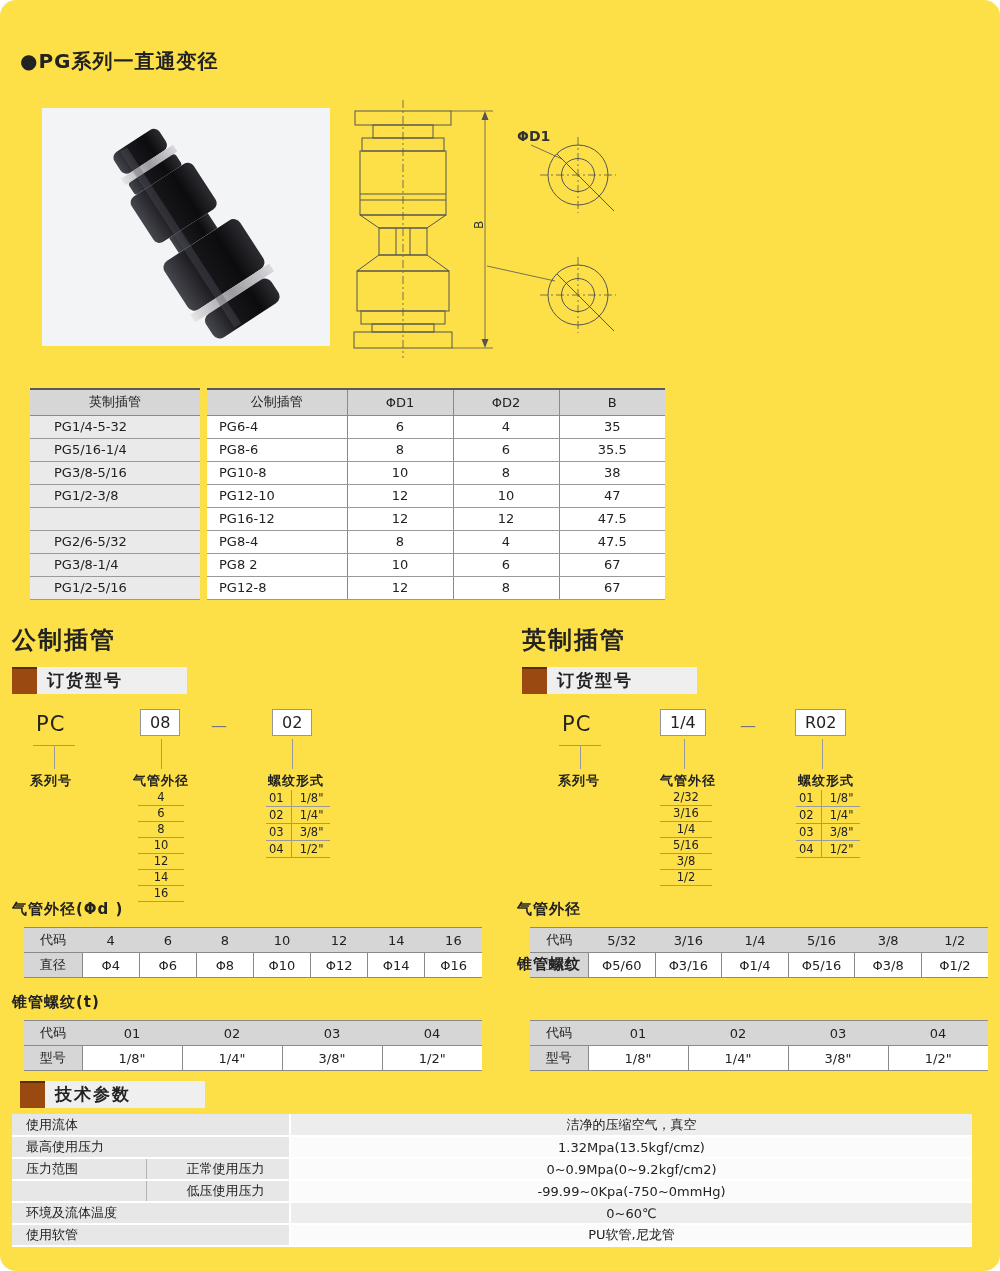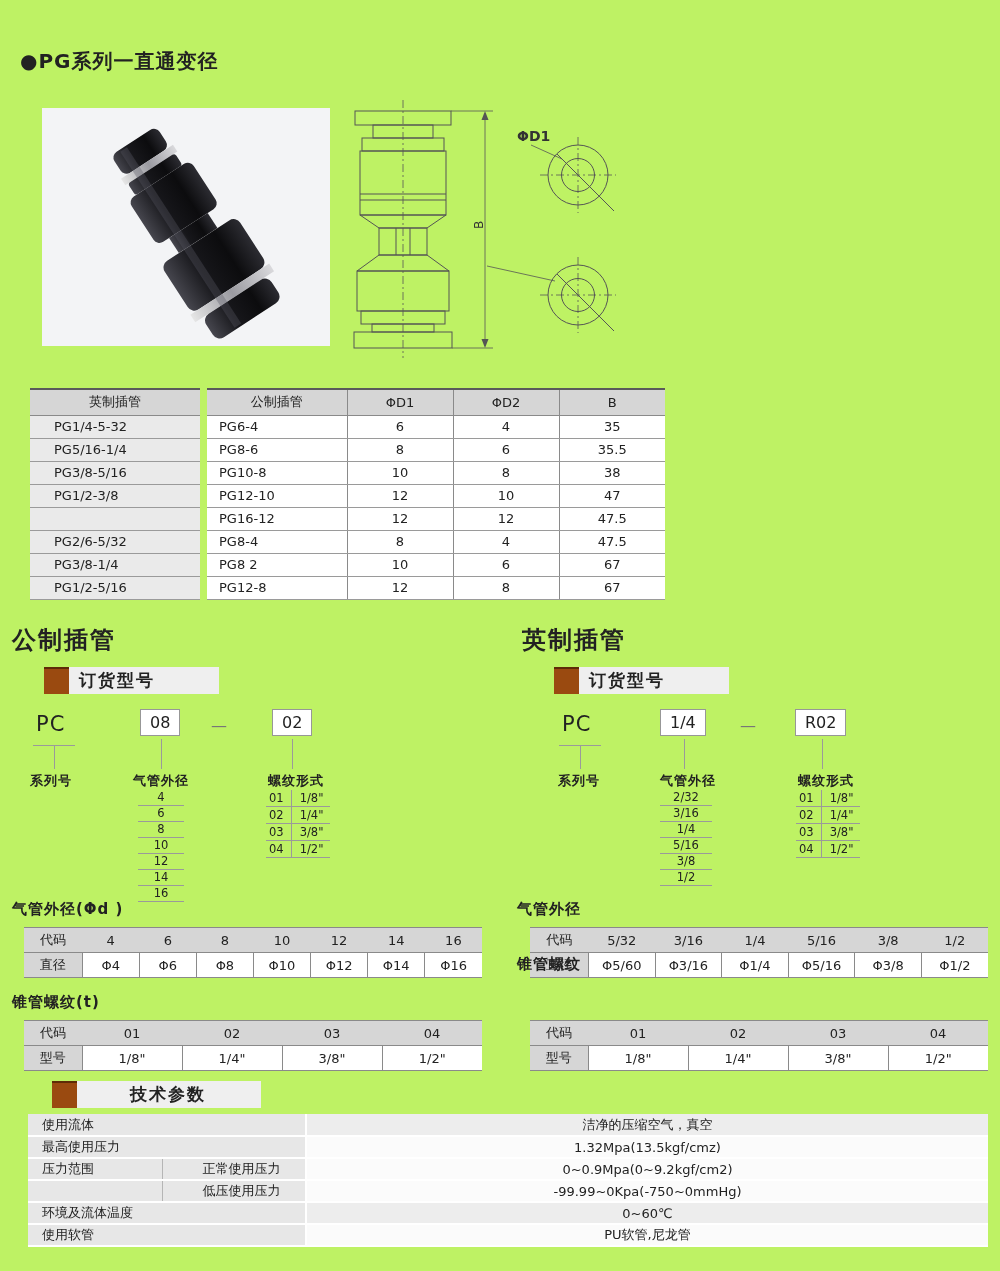--- a/index.html
+++ b/index.html
@@ -1,18 +1,18 @@
 <!DOCTYPE html>
 <html><head>
 <meta charset="utf-8">
 <style>
   * { margin:0; padding:0; box-sizing:border-box; }
   html,body { background:#ffffff; }
   body { font-family:"DejaVu Sans","Liberation Sans",sans-serif; color:#222; }
-  .page { position:relative; width:1000px; height:1271px; background:#bef264; overflow:hidden; }
+  .page { position:relative; width:1000px; height:1271px; background:#fde047; overflow:hidden;border-radius:16px; }
 
   .title { position:absolute; left:20px; top:48px; font-size:20px; font-weight:bold; letter-spacing:1px; }
 
   
   .photo { position:absolute; left:42px; top:108px; width:288px; height:238px; background:#f3f4f6; }
 
   
   .drawing { position:absolute; left:335px; top:95px; width:330px; height:270px; }
 
   
@@ -20,21 +20,21 @@
   .spec-left th { height:26px; background:#d6d6d6; border-top:2px solid #5a5a5a; border-bottom:1px solid #8a8a8a; font-size:13px; font-weight:normal; }
   .spec-left td { height:23px; background:#eaeaea; border-bottom:1px solid #9a9a9a; font-size:13px; padding-left:24px; }
   .spec-right { position:absolute; left:207px; top:388px; width:458px; border-collapse:collapse; table-layout:fixed; }
   .spec-right th { height:26px; background:#d6d6d6; border-top:2px solid #5a5a5a; border-bottom:1px solid #8a8a8a; font-size:13px; font-weight:normal; }
   .spec-right td { height:23px; background:#fff; border-bottom:1px solid #9a9a9a; font-size:13px; text-align:center; }
   .spec-right td.name { text-align:left; padding-left:12px; }
   .spec-right .v { border-left:1px solid #8a8a8a; }
 
   
   .big-heading { position:absolute; font-size:24px; font-weight:bold; letter-spacing:2px; }
-  .order-strip { position:absolute; display:flex; align-items:center; height:29px;margin-left:32px; }
+  .order-strip { position:absolute; display:flex; align-items:center; height:29px; }
   .order-square { width:25px; height:27px; background:#9a4a10; border-top:2px solid #5e2b07; flex:0 0 auto; }
   .order-text { height:27px; line-height:27px; background:#efefef; font-size:17px; font-weight:bold; padding:0 12px 0 10px; width:150px; letter-spacing:2px; }
 
   
   .code-series { position:absolute; font-size:21px; letter-spacing:1px; }
   .code-box { position:absolute; border:1px solid #979797; background:#fff; font-size:16px; padding:3px 9px; min-width:40px; text-align:center; }
   .code-dash { position:absolute; font-size:16px; color:#777; }
   .vline { position:absolute; width:1px; background:#9a9a9a; }
   .hline { position:absolute; height:1px; background:#9a9a9a; }
   .diag-label { position:absolute; font-size:13px; font-weight:bold; letter-spacing:1px; }
@@ -46,21 +46,21 @@
 
   
   .sub-title { position:absolute; font-size:15px; font-weight:bold; letter-spacing:1px; }
   .code-table { position:absolute; border-collapse:collapse; table-layout:fixed; }
   .code-table td { height:25px; font-size:13px; text-align:center; border-bottom:1px solid #8a8a8a; }
   .code-table tr:first-child td { background:#d6d6d6; border-top:1px solid #8a8a8a; }
   .code-table td.lbl { background:#d6d6d6;margin-top:16px; }
   .code-table tr:last-child td.v { border-left:1px solid #8a8a8a; background:#fff; }
 
   
-  .tech-table { position:absolute; left:28px; top:1114px; width:960px; border-collapse:collapse; table-layout:fixed; }
+  .tech-table { position:absolute; left:12px; top:1114px; width:960px; border-collapse:collapse; table-layout:fixed; }
   .tech-table td { height:22px; font-size:13px; border-bottom:2px solid #ffffff; }
   .tech-table td.lab { background:#e7e7e7; padding-left:14px; }
   .tech-table td.sub { background:#e7e7e7; padding-left:40px; border-left:1px solid #b5b5b5; }
   .tech-table td.val { background:#fbfbfb; text-align:center; border-left:2px solid #ffffff; }
   .tech-table tr.shade td.val { background:#ededed; }
 </style>
 </head>
 <body>
 
 <div class="page">
@@ -442,21 +442,21 @@
       <td class="v">1/8"</td>
           <td class="v">1/4"</td>
           <td class="v">3/8"</td>
           <td class="v">1/2"</td>
     </tr>
   </tbody>
     </table>
 
   <div class="order-strip" style="left:20px; top:1080px;">
     <div class="order-square"></div>
-    <div class="order-text" style="width:184px;text-align:center;">技术参数</div>
+    <div class="order-text" style="width:160px;">技术参数</div>
   </div>
 
   <table class="tech-table">
     <colgroup>
         <col style="width:134px">
         <col style="width:144px">
         <col style="width:682px">
       </colgroup>
     <tbody>
         <tr class="shade">

